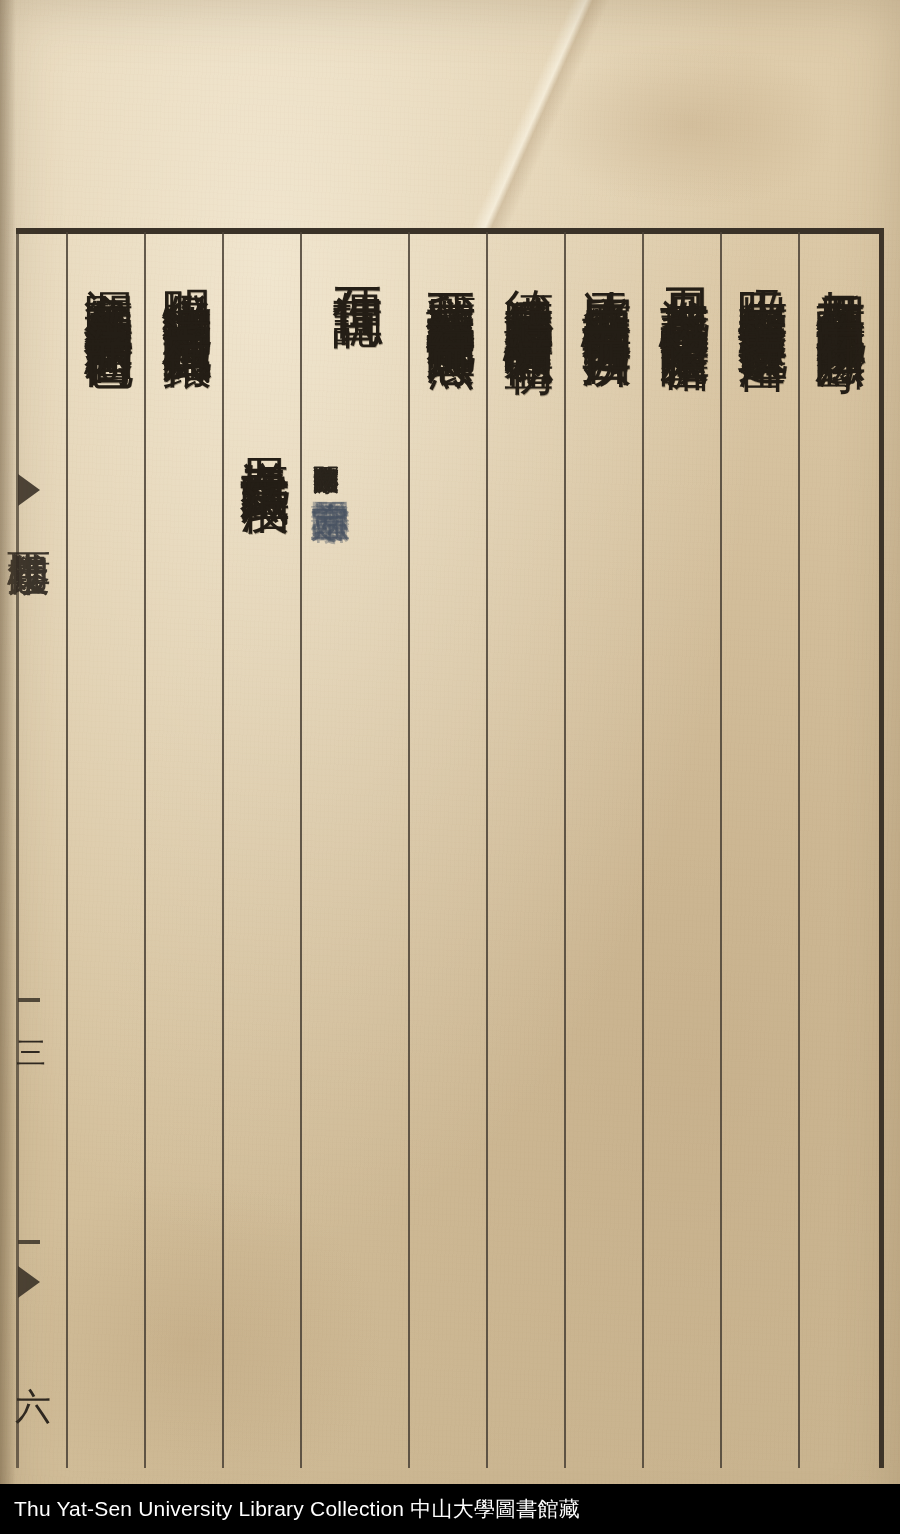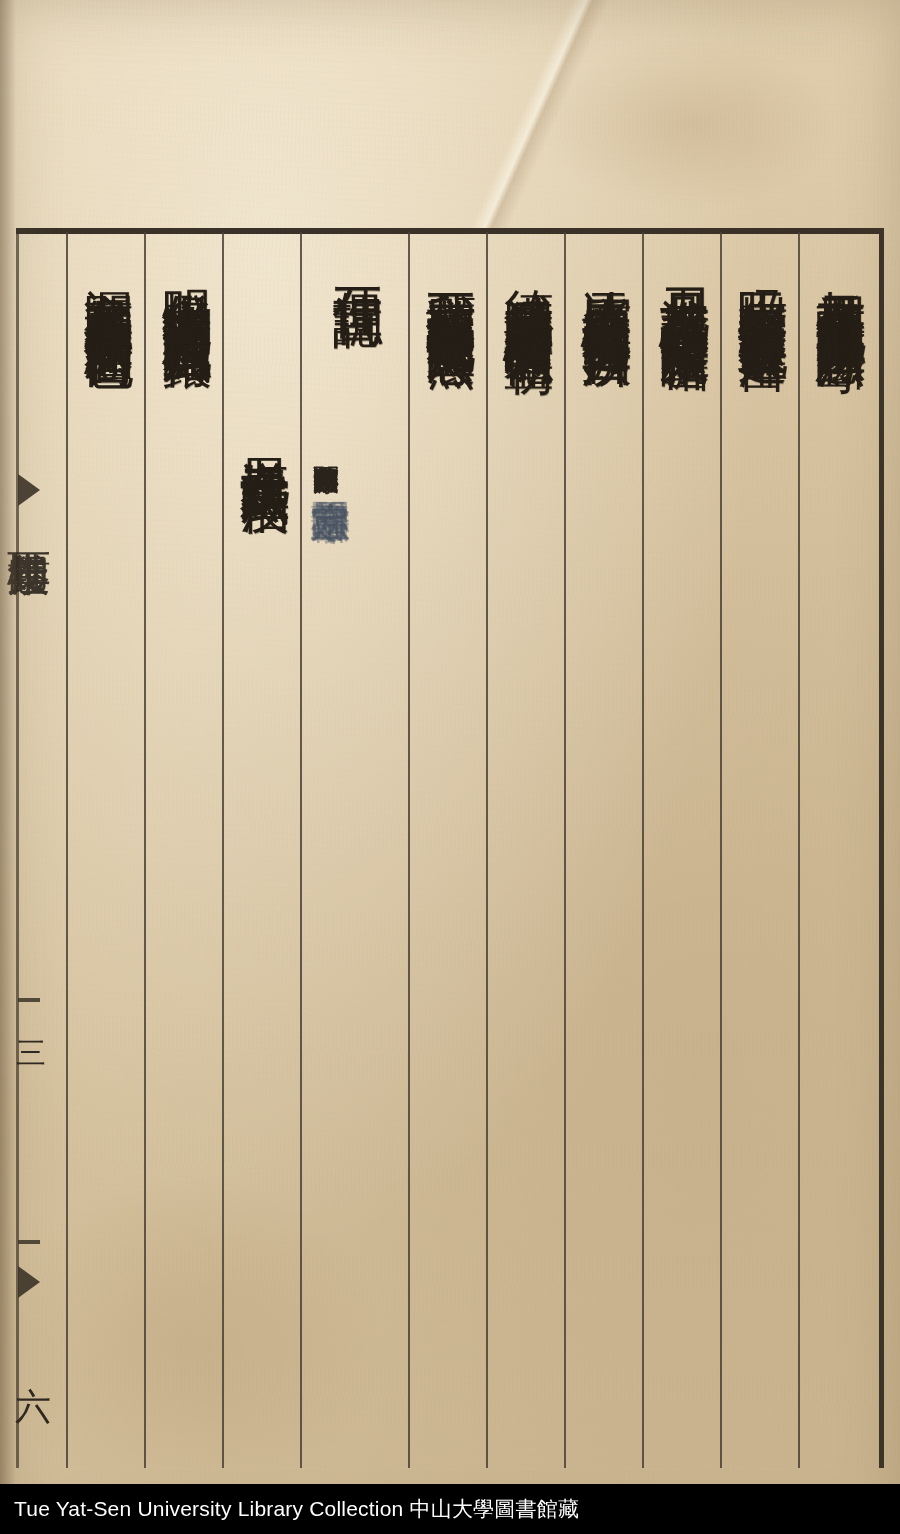--- a/index.html
+++ b/index.html
@@ -359,16 +359,16 @@
     <div class="spine-bar b2"></div>
     <div class="fishtail bottom"></div>
     <div class="spine-page">六</div>
   </div>
 
   <div class="bottom-paper"></div>
   <div class="left-dark"></div>
   <div class="edge-shade"></div>
 
   <div class="footer">
-    <div class="footer-text">Tue Yat-Sen University Library Collection 中山大學圖書館藏</div>
+    <div class="footer-text">Thu Yat-Sen University Library Collection 中山大學圖書館藏</div>
   </div>
 
 </div>
 
 </body></html>

